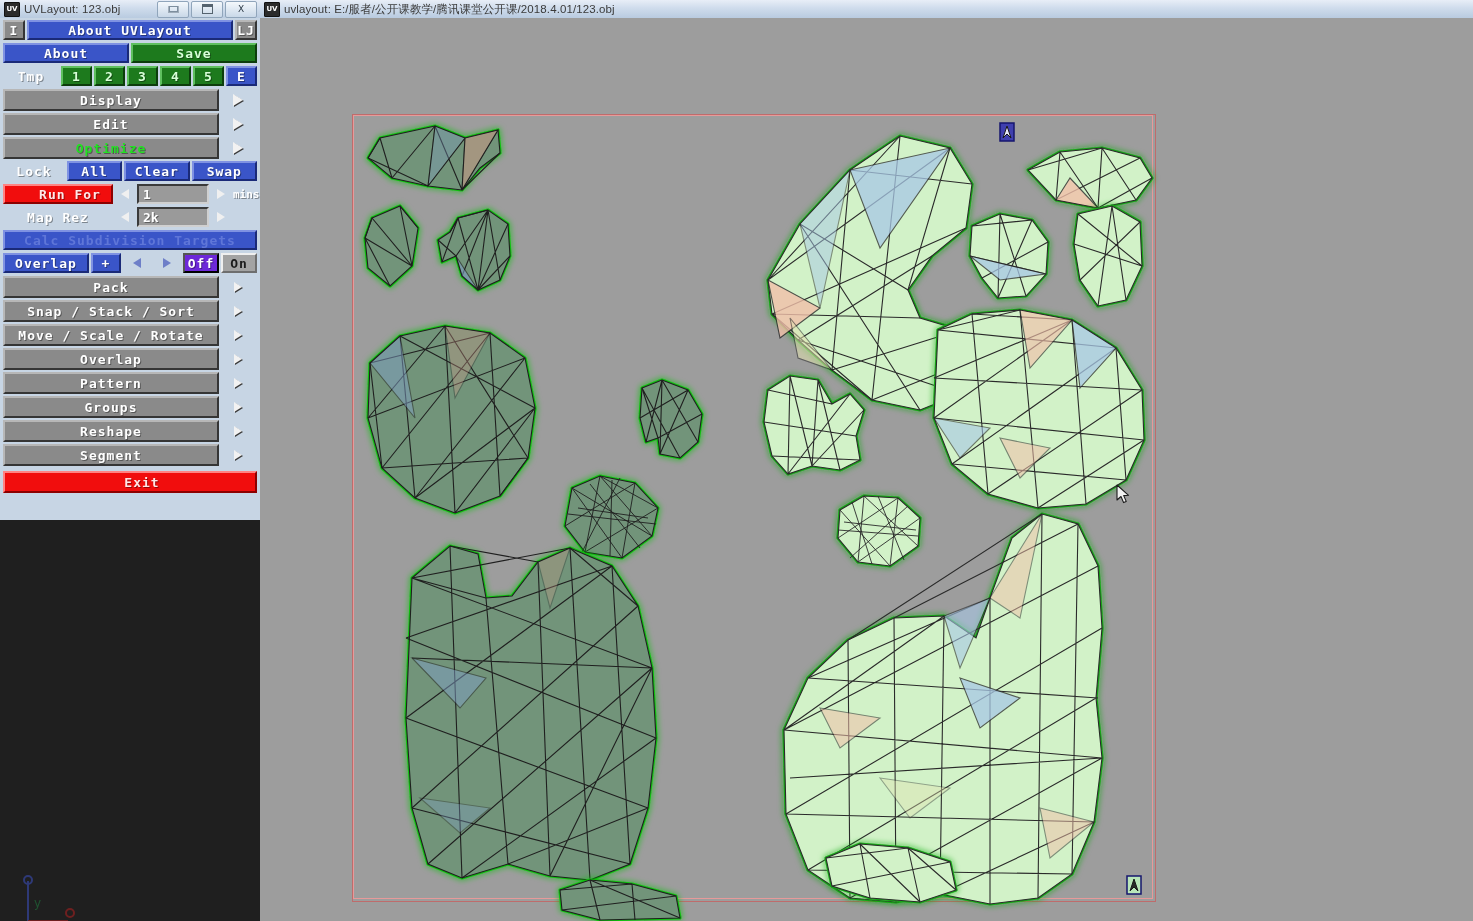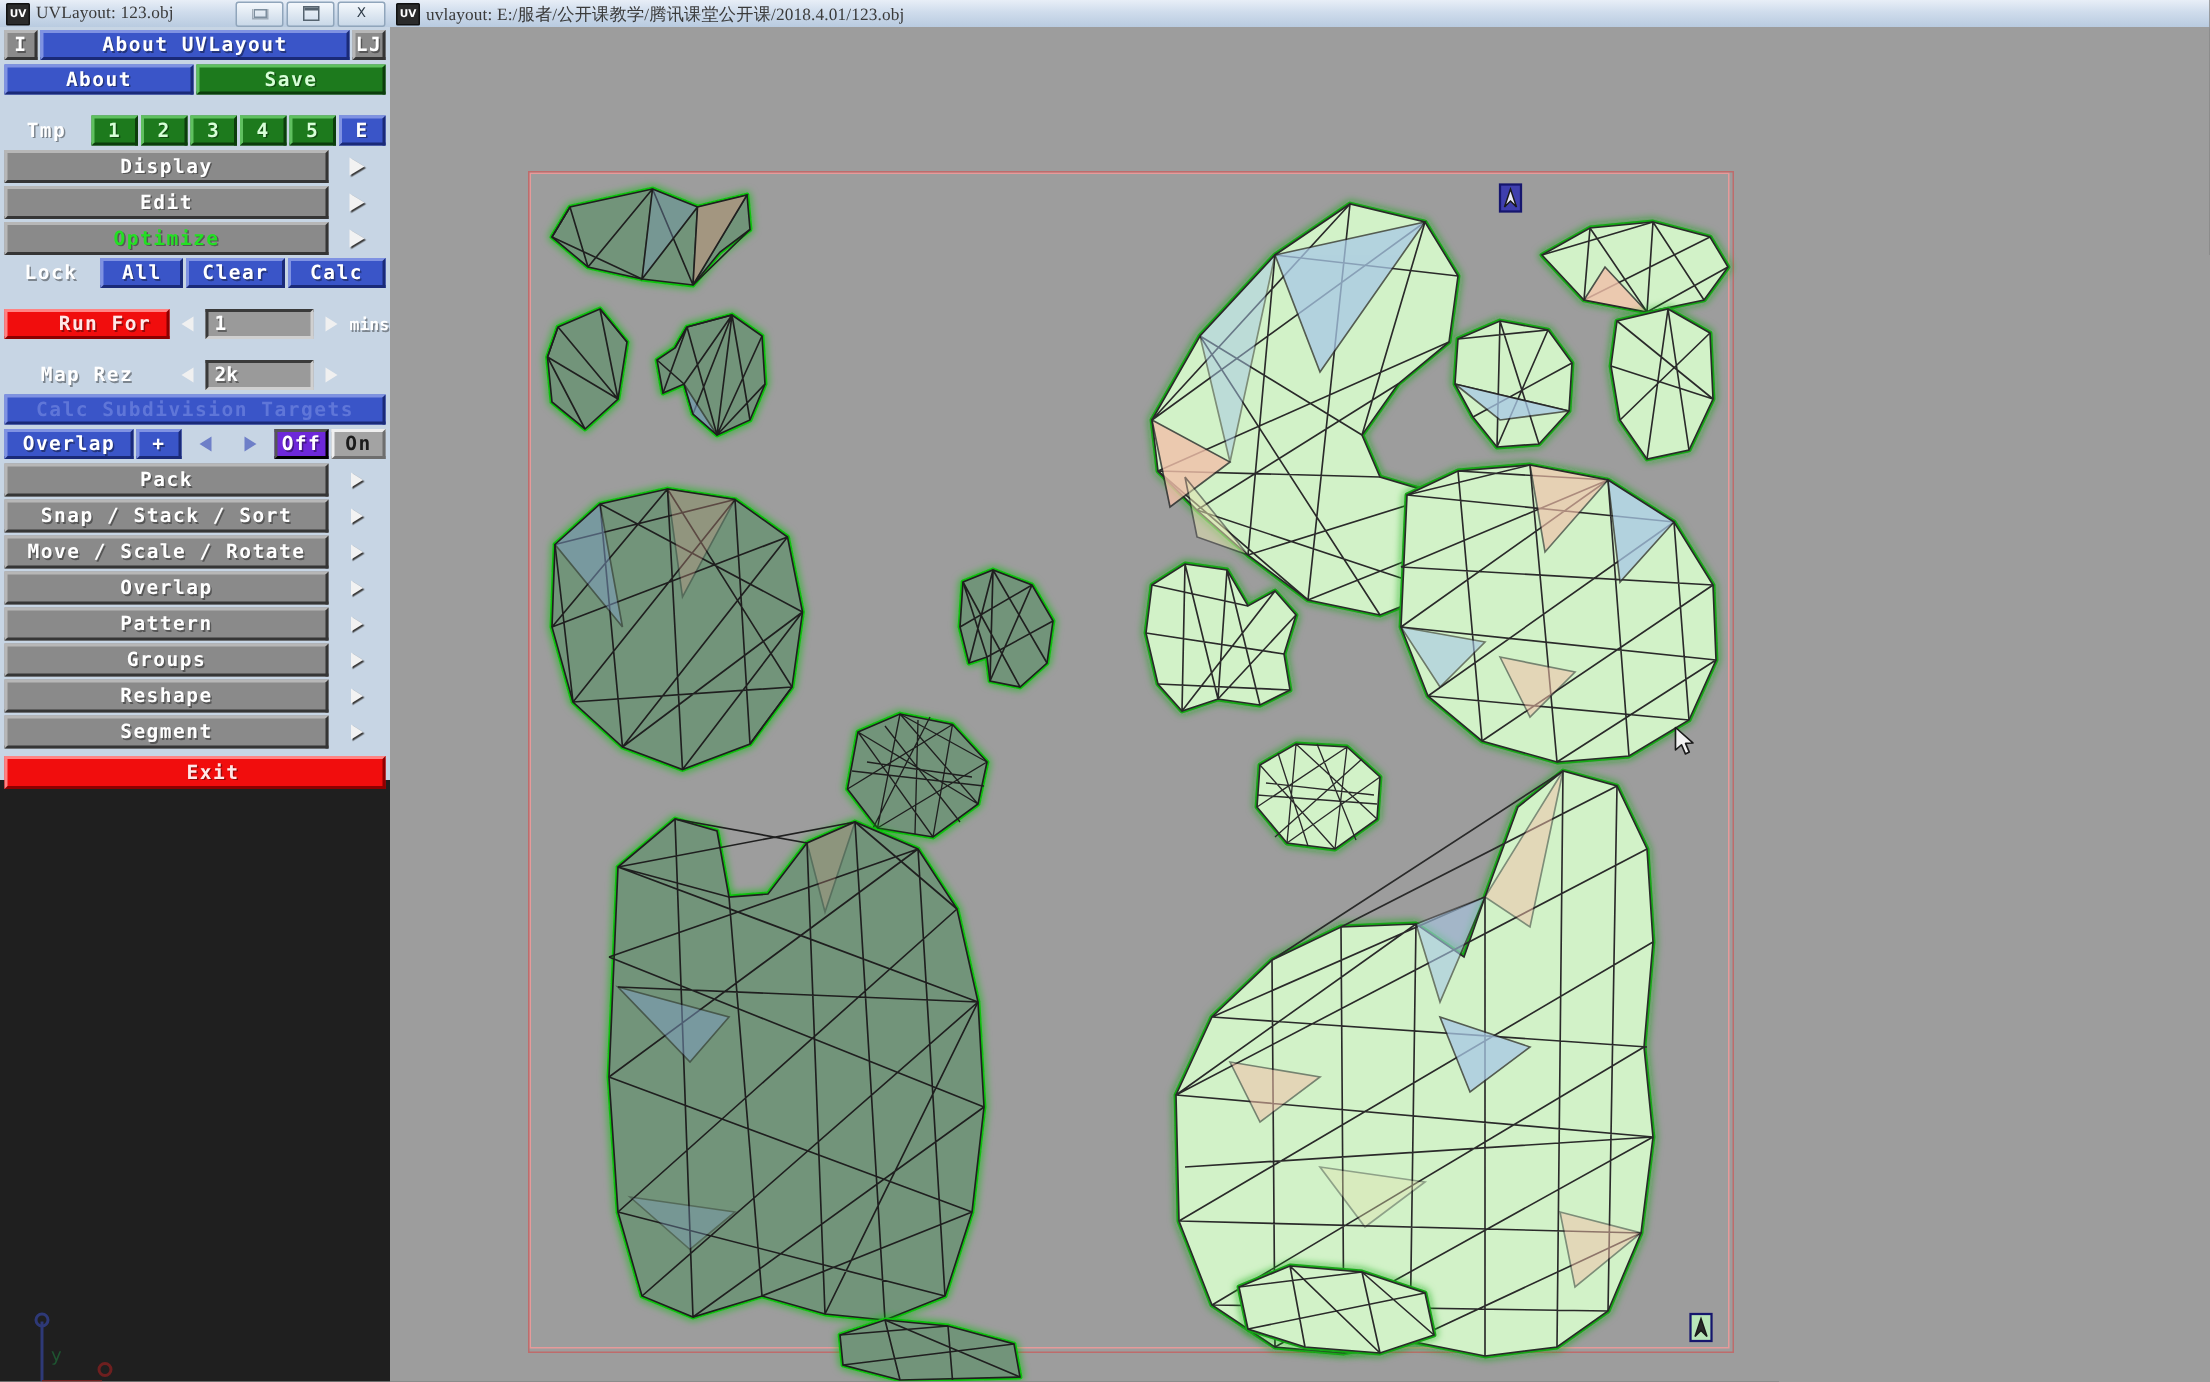--- a/index.html
+++ b/index.html
@@ -12,39 +12,39 @@
          background:linear-gradient(180deg,#e8eef7 0%,#cfdcec 45%,#b9cbe0 100%);
          border-bottom:1px solid #8fa6bd;
          display:flex;align-items:center;overflow:hidden;}
   #osbar-left{left:0;width:260px;}
   #osbar-right{left:260px;width:1213px;}
   .osicon{width:14px;height:13px;margin:0 4px 0 4px;flex:none;
           background:#2b2b2b;border:1px solid #111;border-radius:1px;
           color:#fff;font-size:7px;font-weight:bold;line-height:13px;
           text-align:center;font-family:"DejaVu Sans",sans-serif;}
   .ostitle{font-size:11.5px;color:#3a3a3a;white-space:nowrap;
-           font-family:Liberation Serif, serif;letter-spacing:.1px;}
+           font-family:Liberation Sans, sans-serif;letter-spacing:.1px;}
   .wbtns{margin-left:auto;display:flex;gap:2px;padding-right:3px;flex:none;}
   .wbtn{width:30px;height:15px;
         background:linear-gradient(180deg,#f4f8fc,#c9d8e8);
         border:1px solid #90a5bb;border-radius:2px;
         display:flex;align-items:center;justify-content:center;
         font-size:9px;color:#2d3a47;}
   .wglyph-min{width:9px;height:6px;border:1px solid #41506060;
               border-top-width:0;box-shadow:inset 0 0 0 1px #7d8e9e;}
   .wglyph-max{width:9px;height:8px;border:1.5px solid #55636f;}
   .wglyph-max i{display:block;width:100%;height:2px;background:#55636f;}
 
   
   #panel{position:absolute;left:0;top:18px;width:260px;height:903px;
          background:#1f1f1f;}
   #panel-inner{position:absolute;left:0;top:0;width:260px;height:502px;
          background:#c7d5e4;padding:2px 3px 3px 3px;box-sizing:border-box;}
   .row{display:flex;align-items:stretch;gap:2px;}
-  .row+.row{margin-top:14px;text-align:center;}
+  .row+.row{margin-top:3px;text-align:center;}
 
   .btn{font-family:"DejaVu Sans Mono","Liberation Mono",monospace;
        font-weight:bold;font-size:13px;color:#ffffff;
        display:flex;align-items:center;justify-content:center;
        height:20px;box-sizing:border-box;
        border:2px solid;border-color:#b7b7b7 #353535 #353535 #b7b7b7;
        background:#8a8a8a;text-shadow:1px 1px 0 #00000060;
        letter-spacing:1px;cursor:default;user-select:none;}
   .btn.blue{background:#3a55c8;border-color:#7f92e2 #1a2a78 #1a2a78 #7f92e2;}
   .btn.green{background:#1d7a1d;border-color:#5fc05f #0c3d0c #0c3d0c #5fc05f;
@@ -180,21 +180,21 @@
         <div class="btn gray menubtn greentxt">Optimize</div>
         <div class="arrow">
             <b></b>
           </div>
       </div>
 
       <div class="row">
         <div class="lbl" style="width:62px;flex:none">Lock</div>
         <div class="btn blue" style="flex:1">All</div>
         <div class="btn blue" style="flex:1.2">Clear</div>
-        <div class="btn blue" style="flex:1.2">Calc</div>
+        <div class="btn blue" style="flex:1.2">Swap</div>
       </div>
 
       <div class="row">
         <div class="btn red" style="width:110px;flex:none">Run For</div>
         <div class="spin l">
             <i></i>
           </div>
         <div class="field" style="width:72px;flex:none">1</div>
         <div class="spin r">
             <i></i>

